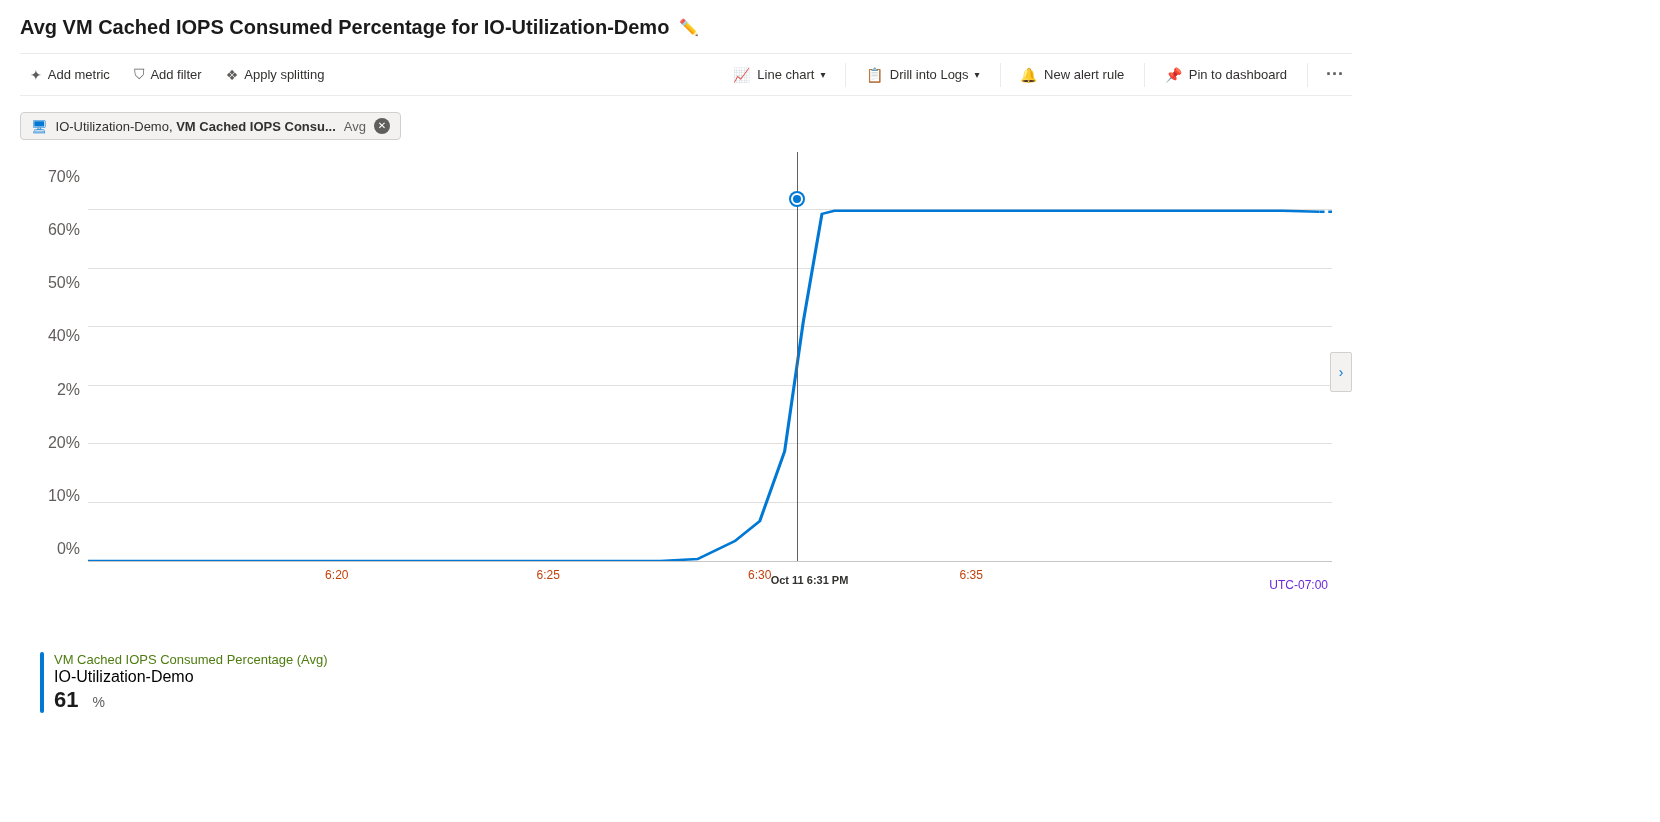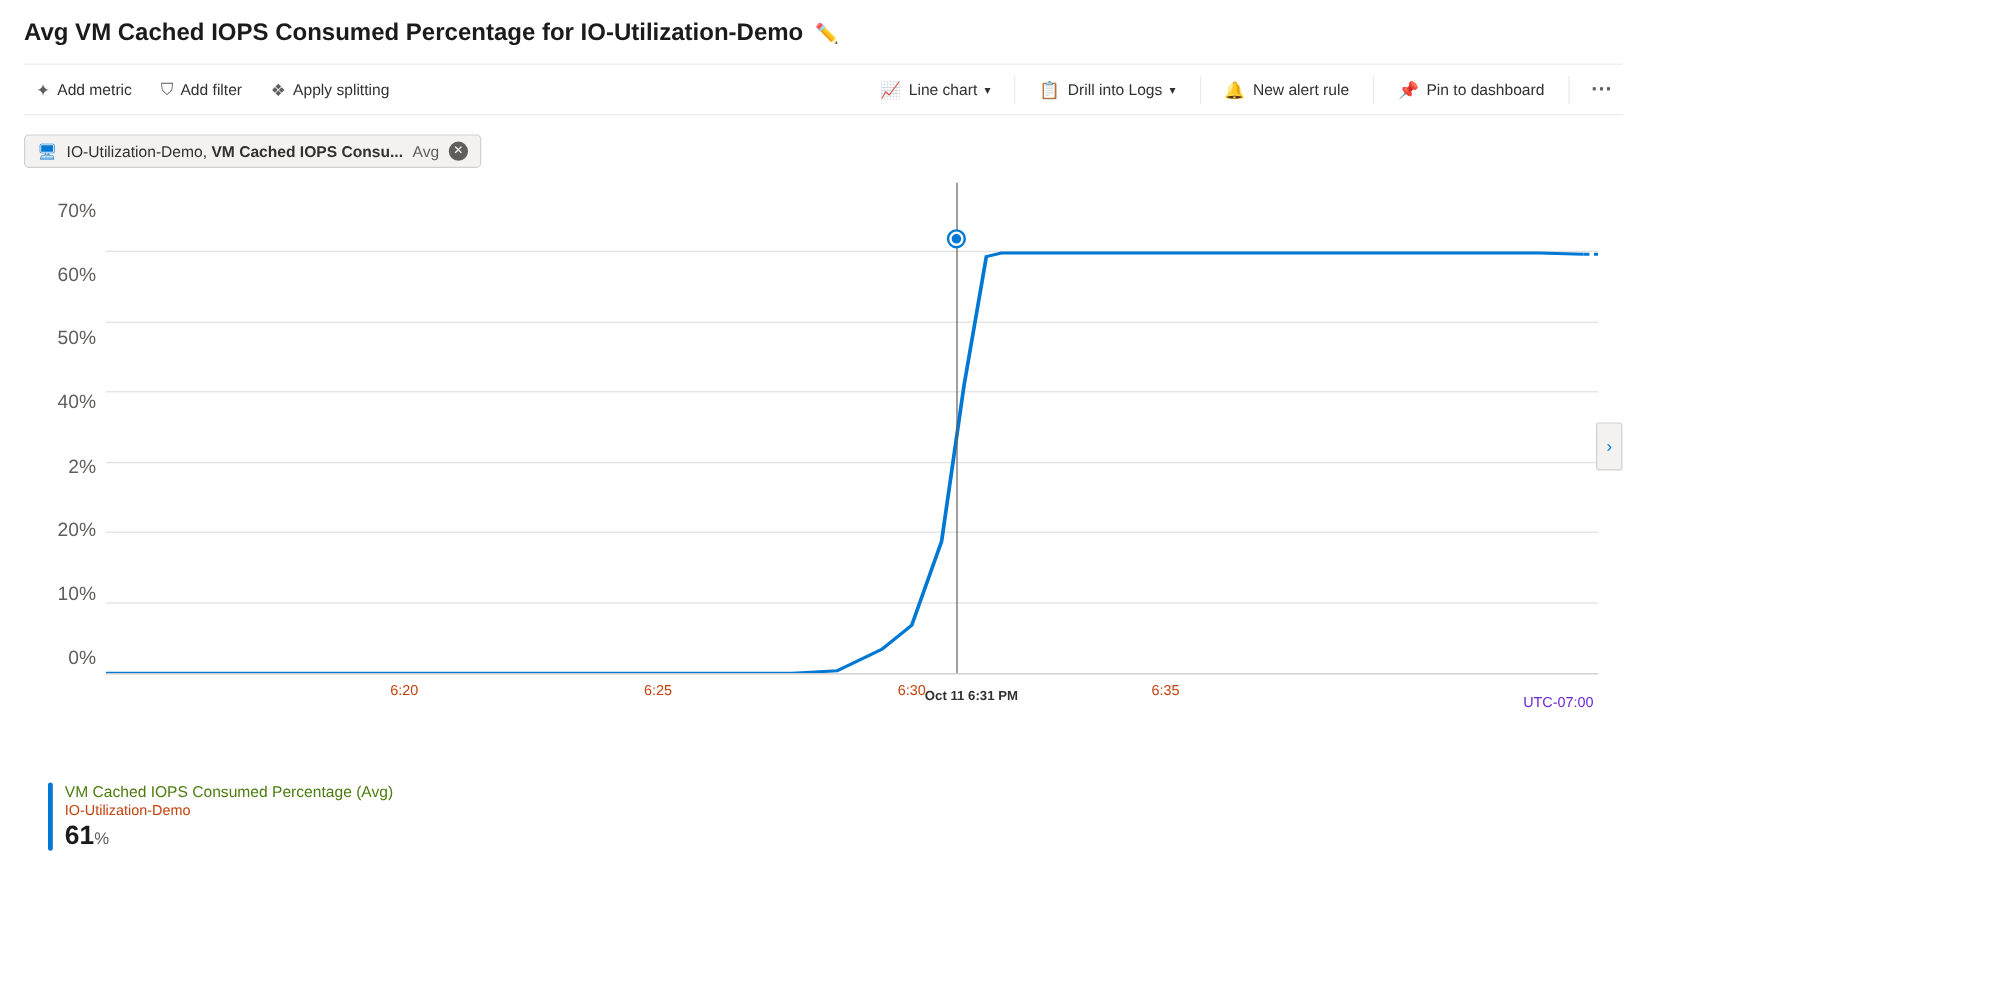--- a/index.html
+++ b/index.html
@@ -271,30 +271,30 @@
     .legend-info {
       display: flex;
       flex-direction: column;
       gap: 1px;
     }
     .legend-metric-name {
       font-size: 13px;
       color: #4d7c0f;
     }
     .legend-resource {
-      font-size: 12px;
-      color: #c2410c;
+      font-size: 16px;
+      color: #000000;
     }
     .legend-value {
       font-size: 22px;
       font-weight: 600;
       color: #1b1b1b;
       display: flex;
       align-items: baseline;
-      gap: 0;
+      gap: 14px;
       text-align: center;
     }
     .legend-value .unit {
       font-size: 14px;
       font-weight: 400;
       color: #605e5c;
     }
   </style>
 </head>
 <body>

